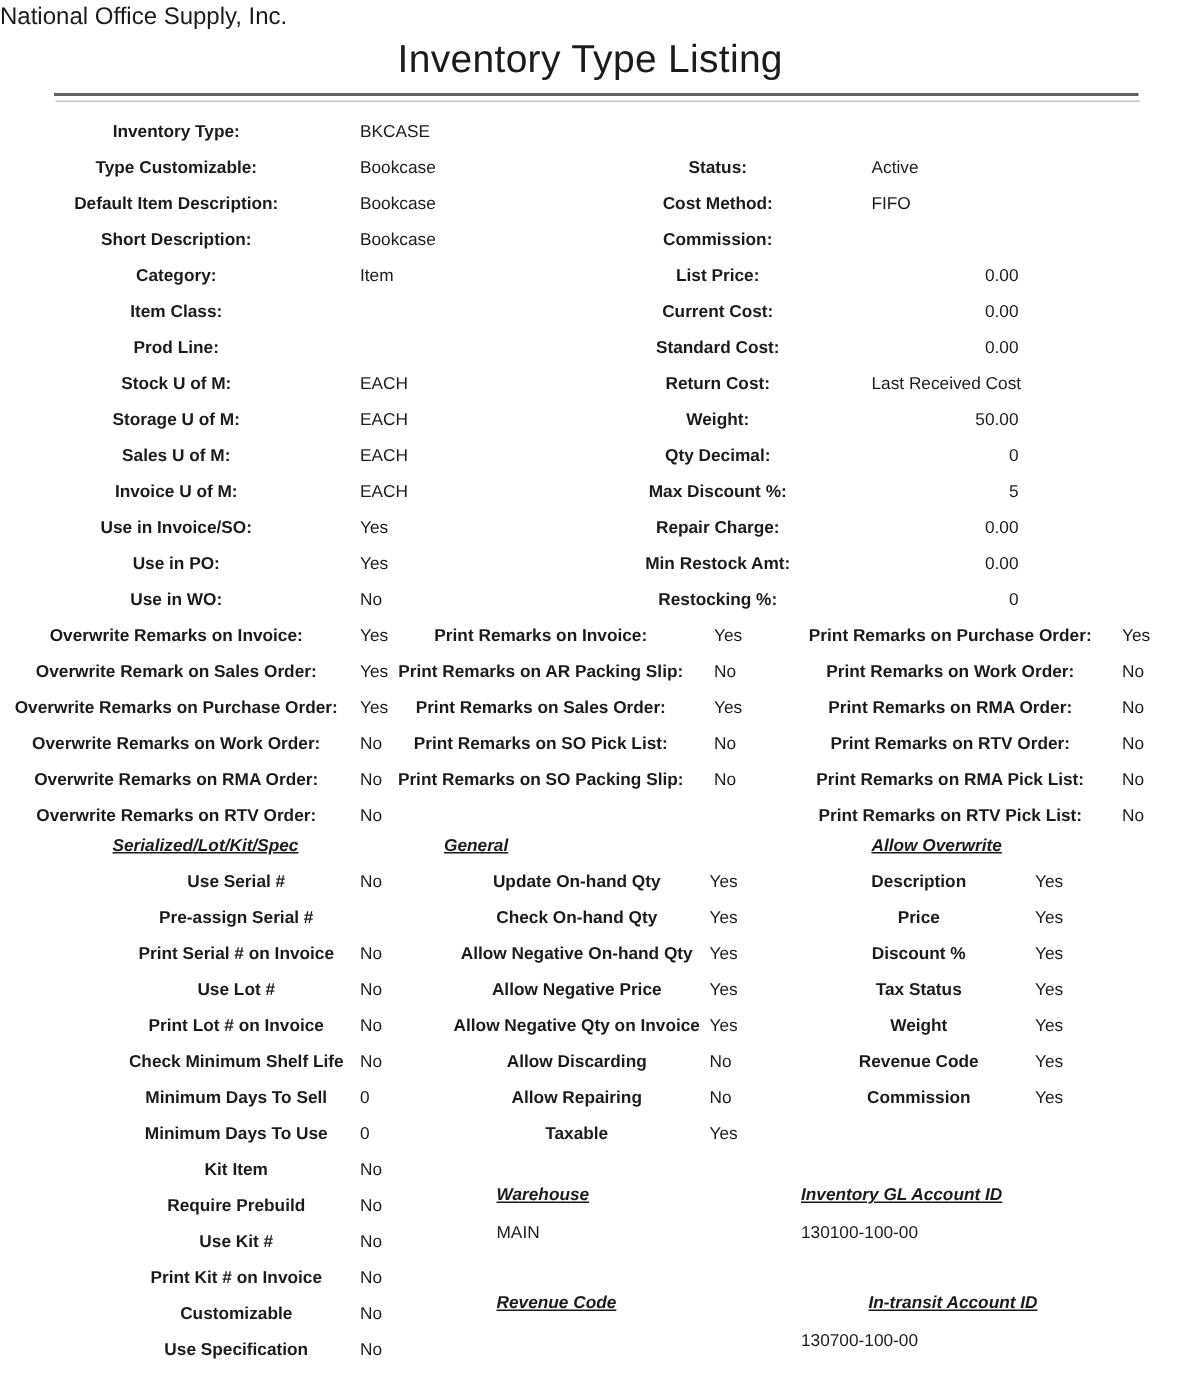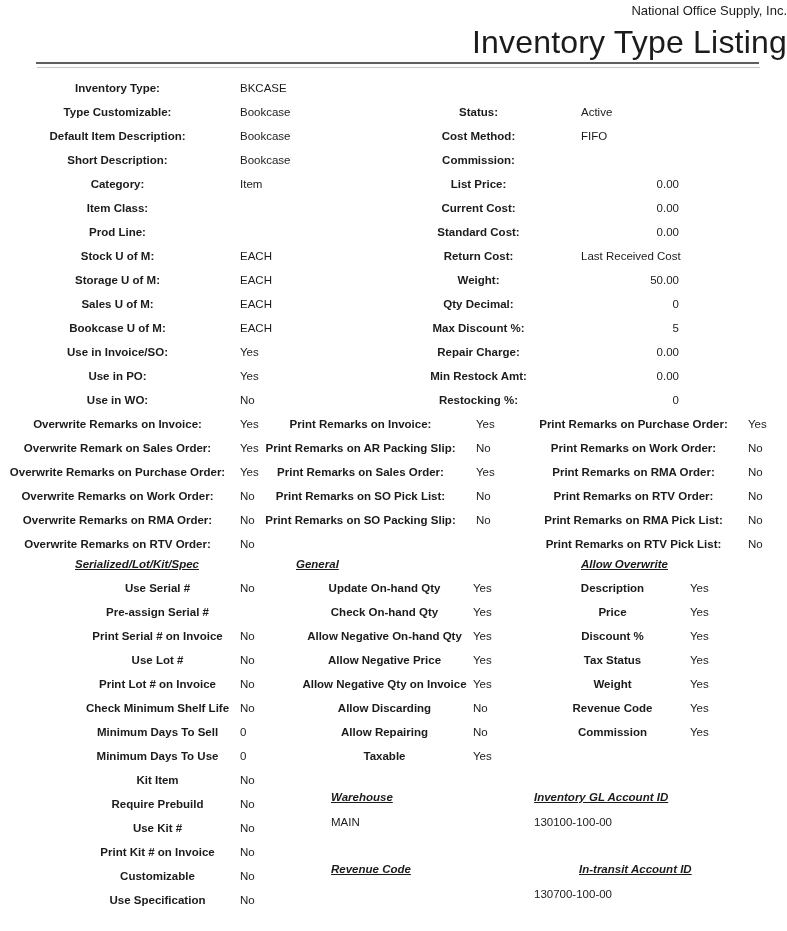--- a/index.html
+++ b/index.html
@@ -1,22 +1,22 @@
 <!DOCTYPE html>
 <html><head>
 <meta charset="utf-8">
 <style>
   html,body { margin:0; padding:0; background:#ffffff; }
   .page {
     position:relative; width:787px; height:931px; background:#ffffff;
     font-family:"Liberation Sans", sans-serif; font-size:11.5px; color:#1b1b1b;
     overflow:hidden;
   }
-  .company { position:absolute; top:3px; left:0; right:0; text-align:right; font-size:13px;margin-left:40px; }
-  .title   { position:absolute; top:24px; left:0; right:0; text-align:right; font-size:32px; letter-spacing:.2px; }
+  .company { position:absolute; top:3px; left:0; right:0; text-align:left; font-size:16px; }
+  .title   { position:absolute; top:24px; left:0; right:0; text-align:center; font-size:26px; letter-spacing:.2px; }
   .rule-dark  { position:absolute; top:62px; left:36px; width:723px; height:2px; background:#5f5f5f; }
   .rule-light { position:absolute; top:67px; left:37px; width:723px; height:1px; background:#c6c6c6; }
 
   .fields { position:absolute; }
   .row { display:flex; height:24px; line-height:24px; white-space:nowrap; }
   .lbl { font-weight:700; }
   .val { margin-left:5px; }
   .val.num { margin-left:0; width:103px; text-align:right; }
 
   .pairs .lbl { text-align:center; }
@@ -81,21 +81,21 @@
       </div>
       <div class="row">
         <span class="lbl">Storage U of M:</span>
         <span class="val">EACH</span>
       </div>
       <div class="row">
         <span class="lbl">Sales U of M:</span>
         <span class="val">EACH</span>
       </div>
       <div class="row">
-        <span class="lbl">Bookcase U of M:</span>
+        <span class="lbl">Invoice U of M:</span>
         <span class="val">EACH</span>
       </div>
       <div class="row">
         <span class="lbl">Use in Invoice/SO:</span>
         <span class="val">Yes</span>
       </div>
       <div class="row">
         <span class="lbl">Use in PO:</span>
         <span class="val">Yes</span>
       </div>

